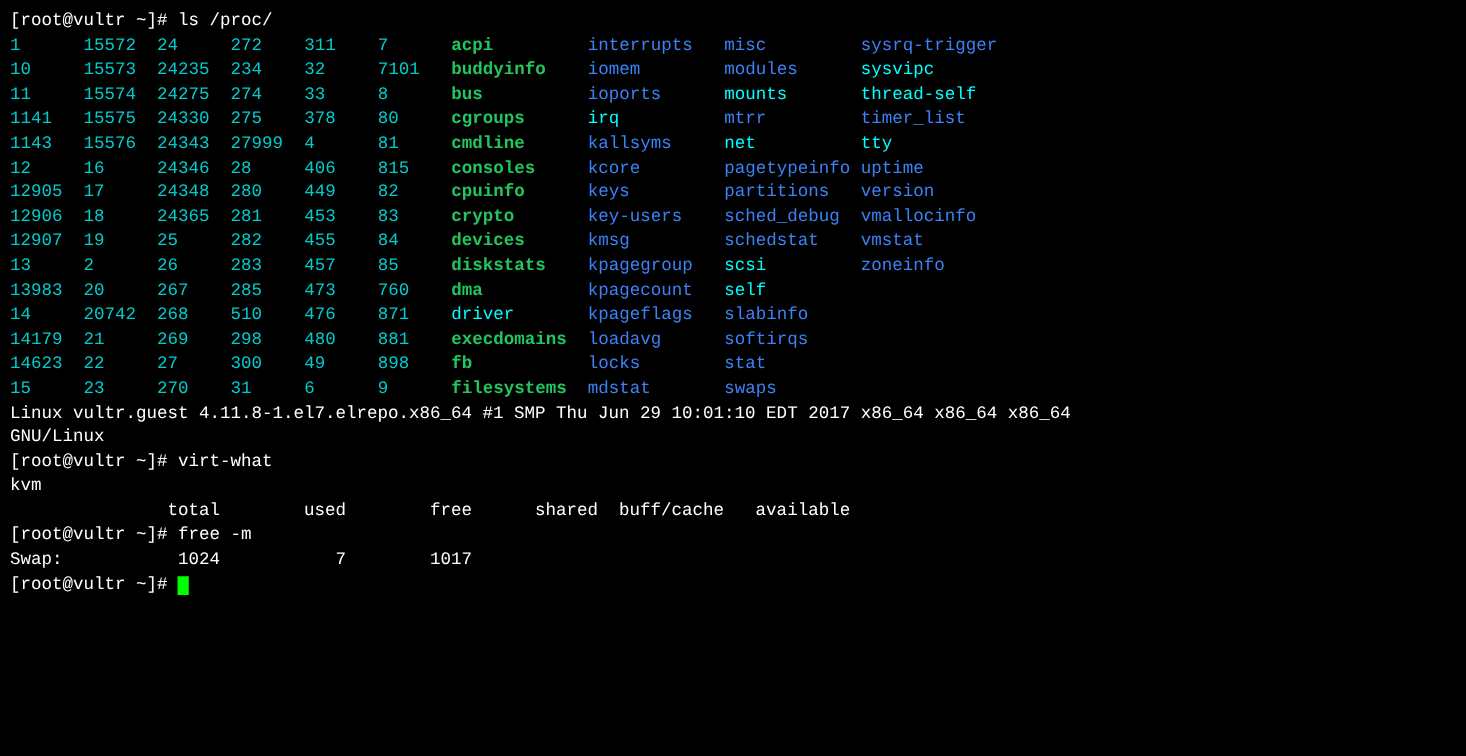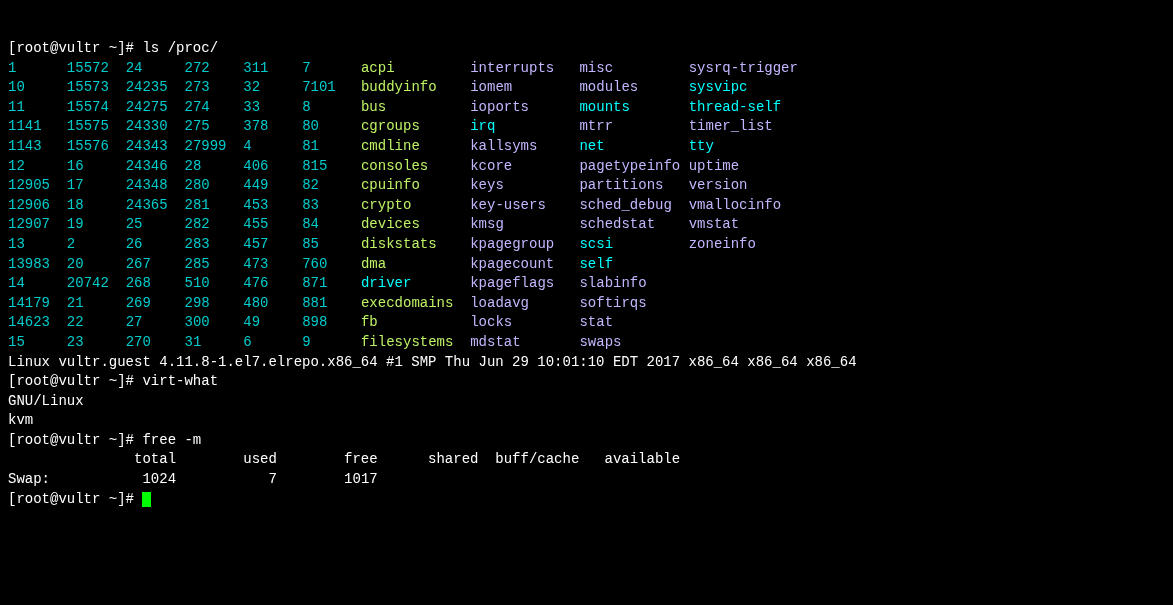--- a/index.html
+++ b/index.html
@@ -10,28 +10,27 @@
       font-size: 14px;
       line-height: 1.4;
       padding: 8px;
       width: 1173px;
       min-height: 605px;
       overflow: hidden;
     }
     .terminal {
       width: 100%;
       height: 100%;
-      margin-top: 31px;
     }
     .line {
       white-space: pre;
       display: block;
     }
-    .cyan { color: #bef264; }
-    .white { color: #c4b5fd; }
+    .cyan { color: #22c55e; font-weight: bold; }
+    .white { color: #3b82f6; }
     .prompt { color: #ffffff; }
     .cmd { color: #ffffff; }
     .num { color: #00cccc; }
     .cyan-bold { color: #00ffff; font-weight: normal; }
     .cursor {
       display: inline-block;
       background: #00ff00;
       width: 9px;
       height: 15px;
       vertical-align: text-bottom;
@@ -42,40 +41,40 @@
     }
   </style>
 </head>
 <body>
 
 <div class="terminal">
 
 <span class="line"><span class="prompt">[root@vultr ~]#</span><span class="cmd"> ls /proc/</span></span>
 
 <span class="line"><span class="num">1</span>      <span class="num">15572</span>  <span class="num">24</span>     <span class="num">272</span>    <span class="num">311</span>    <span class="num">7</span>      <span class="cyan">acpi</span>         <span class="white">interrupts</span>   <span class="white">misc</span>         <span class="white">sysrq-trigger</span></span>
-<span class="line"><span class="num">10</span>     <span class="num">15573</span>  <span class="num">24235</span>  <span class="num">273</span>    <span class="num">32</span>     <span class="num">7101</span>   <span class="cyan">buddyinfo</span>    <span class="white">iomem</span>        <span class="white">modules</span>      <span class="cyan-bold">sysvipc</span></span>
+<span class="line"><span class="num">10</span>     <span class="num">15573</span>  <span class="num">24235</span>  <span class="num">234</span>    <span class="num">32</span>     <span class="num">7101</span>   <span class="cyan">buddyinfo</span>    <span class="white">iomem</span>        <span class="white">modules</span>      <span class="cyan-bold">sysvipc</span></span>
 <span class="line"><span class="num">11</span>     <span class="num">15574</span>  <span class="num">24275</span>  <span class="num">274</span>    <span class="num">33</span>     <span class="num">8</span>      <span class="cyan">bus</span>          <span class="white">ioports</span>      <span class="cyan-bold">mounts</span>       <span class="cyan-bold">thread-self</span></span>
 <span class="line"><span class="num">1141</span>   <span class="num">15575</span>  <span class="num">24330</span>  <span class="num">275</span>    <span class="num">378</span>    <span class="num">80</span>     <span class="cyan">cgroups</span>      <span class="cyan-bold">irq</span>          <span class="white">mtrr</span>         <span class="white">timer_list</span></span>
 <span class="line"><span class="num">1143</span>   <span class="num">15576</span>  <span class="num">24343</span>  <span class="num">27999</span>  <span class="num">4</span>      <span class="num">81</span>     <span class="cyan">cmdline</span>      <span class="white">kallsyms</span>     <span class="cyan-bold">net</span>          <span class="cyan-bold">tty</span></span>
 <span class="line"><span class="num">12</span>     <span class="num">16</span>     <span class="num">24346</span>  <span class="num">28</span>     <span class="num">406</span>    <span class="num">815</span>    <span class="cyan">consoles</span>     <span class="white">kcore</span>        <span class="white">pagetypeinfo</span> <span class="white">uptime</span></span>
 <span class="line"><span class="num">12905</span>  <span class="num">17</span>     <span class="num">24348</span>  <span class="num">280</span>    <span class="num">449</span>    <span class="num">82</span>     <span class="cyan">cpuinfo</span>      <span class="white">keys</span>         <span class="white">partitions</span>   <span class="white">version</span></span>
 <span class="line"><span class="num">12906</span>  <span class="num">18</span>     <span class="num">24365</span>  <span class="num">281</span>    <span class="num">453</span>    <span class="num">83</span>     <span class="cyan">crypto</span>       <span class="white">key-users</span>    <span class="white">sched_debug</span>  <span class="white">vmallocinfo</span></span>
 <span class="line"><span class="num">12907</span>  <span class="num">19</span>     <span class="num">25</span>     <span class="num">282</span>    <span class="num">455</span>    <span class="num">84</span>     <span class="cyan">devices</span>      <span class="white">kmsg</span>         <span class="white">schedstat</span>    <span class="white">vmstat</span></span>
 <span class="line"><span class="num">13</span>     <span class="num">2</span>      <span class="num">26</span>     <span class="num">283</span>    <span class="num">457</span>    <span class="num">85</span>     <span class="cyan">diskstats</span>    <span class="white">kpagegroup</span>   <span class="cyan-bold">scsi</span>         <span class="white">zoneinfo</span></span>
 <span class="line"><span class="num">13983</span>  <span class="num">20</span>     <span class="num">267</span>    <span class="num">285</span>    <span class="num">473</span>    <span class="num">760</span>    <span class="cyan">dma</span>          <span class="white">kpagecount</span>   <span class="cyan-bold">self</span></span>
 <span class="line"><span class="num">14</span>     <span class="num">20742</span>  <span class="num">268</span>    <span class="num">510</span>    <span class="num">476</span>    <span class="num">871</span>    <span class="cyan-bold">driver</span>       <span class="white">kpageflags</span>   <span class="white">slabinfo</span></span>
 <span class="line"><span class="num">14179</span>  <span class="num">21</span>     <span class="num">269</span>    <span class="num">298</span>    <span class="num">480</span>    <span class="num">881</span>    <span class="cyan">execdomains</span>  <span class="white">loadavg</span>      <span class="white">softirqs</span></span>
 <span class="line"><span class="num">14623</span>  <span class="num">22</span>     <span class="num">27</span>     <span class="num">300</span>    <span class="num">49</span>     <span class="num">898</span>    <span class="cyan">fb</span>           <span class="white">locks</span>        <span class="white">stat</span></span>
 <span class="line"><span class="num">15</span>     <span class="num">23</span>     <span class="num">270</span>    <span class="num">31</span>     <span class="num">6</span>      <span class="num">9</span>      <span class="cyan">filesystems</span>  <span class="white">mdstat</span>       <span class="white">swaps</span></span>
 
 <span class="line">Linux vultr.guest 4.11.8-1.el7.elrepo.x86_64 #1 SMP Thu Jun 29 10:01:10 EDT 2017 x86_64 x86_64 x86_64</span>
+<span class="line">GNU/Linux</span>
+
 <span class="line"><span class="prompt">[root@vultr ~]#</span><span class="cmd"> virt-what</span></span>
-
-<span class="line">GNU/Linux</span>
 <span class="line">kvm</span>
 
+<span class="line">               total        used        free      shared  buff/cache   available</span>
 <span class="line"><span class="prompt">[root@vultr ~]#</span><span class="cmd"> free -m</span></span>
-<span class="line">               total        used        free      shared  buff/cache   available</span>
 <span class="line">Swap:           <span>1024</span>           <span>7</span>        <span>1017</span></span>
 
 <span class="line"><span class="prompt">[root@vultr ~]#</span> <span class="cursor"></span></span>
 
 </div>
 
 </body></html>

